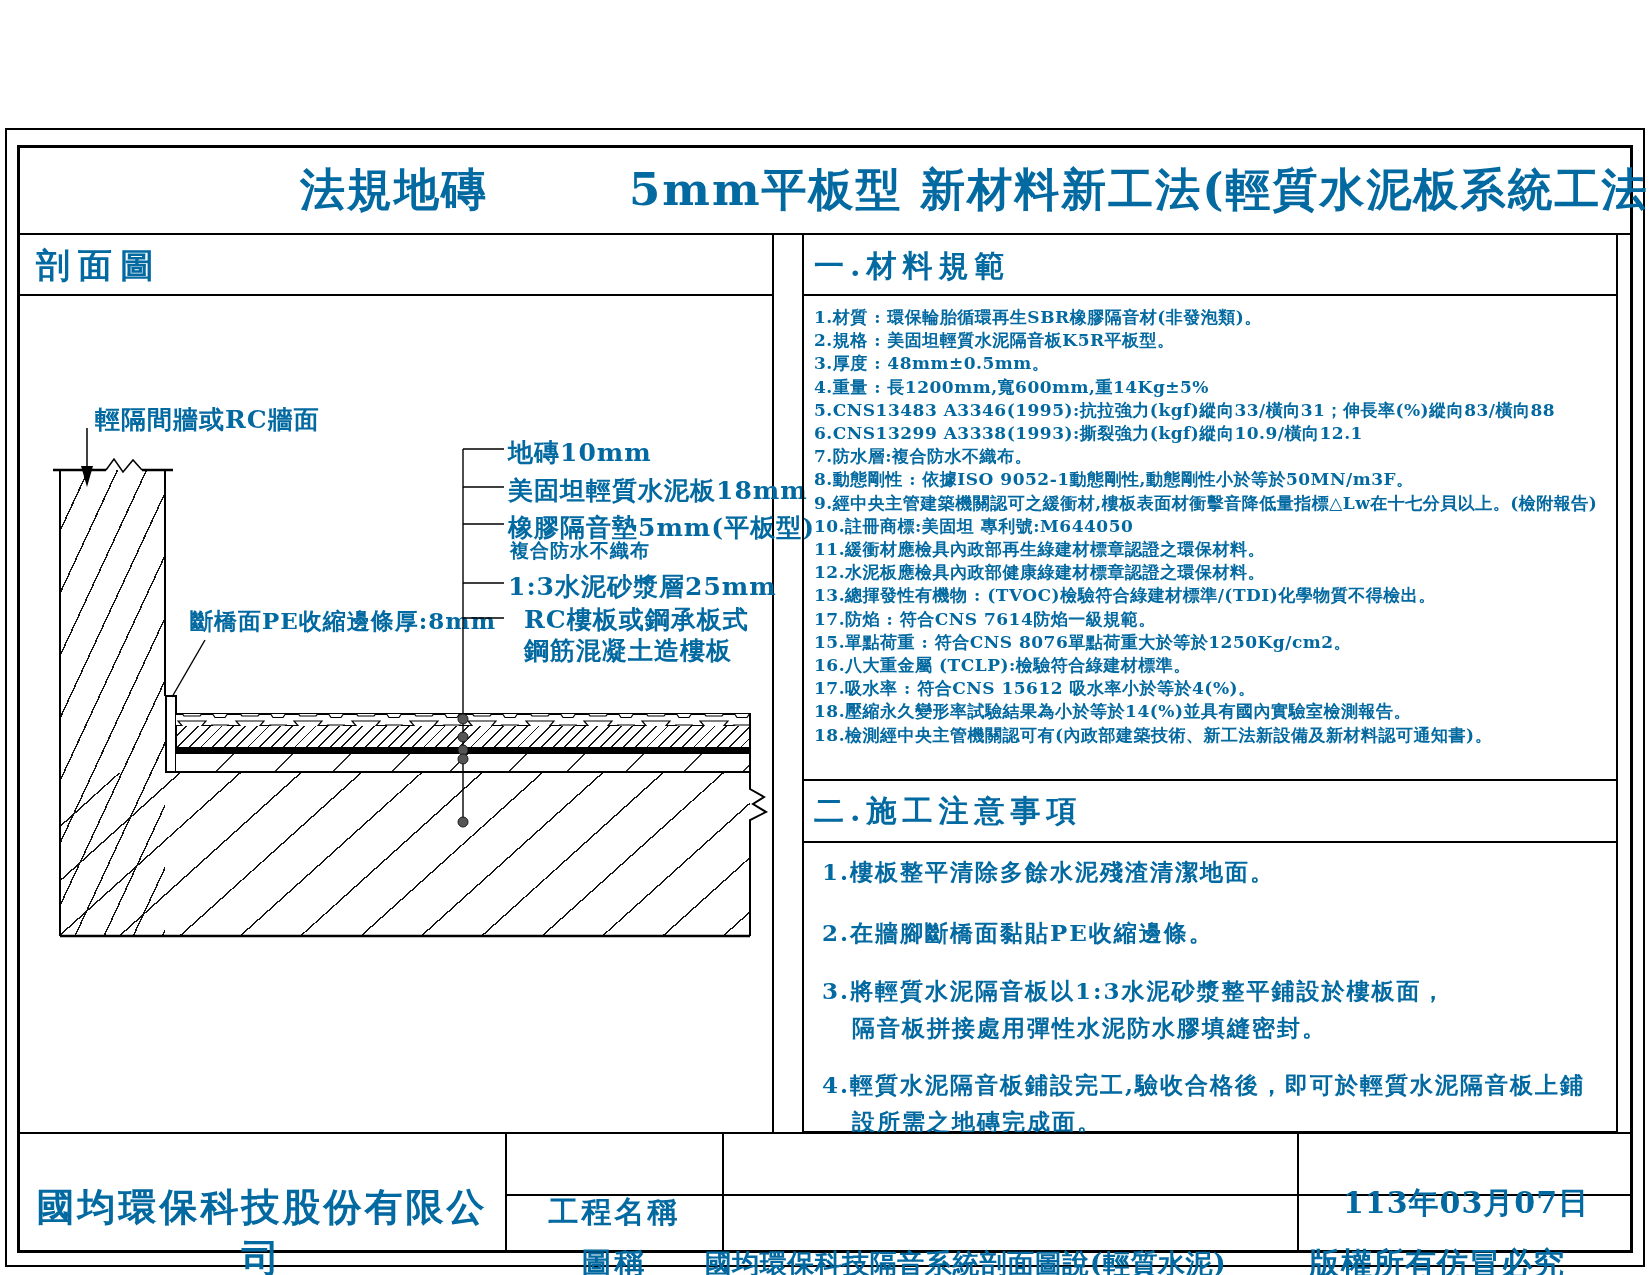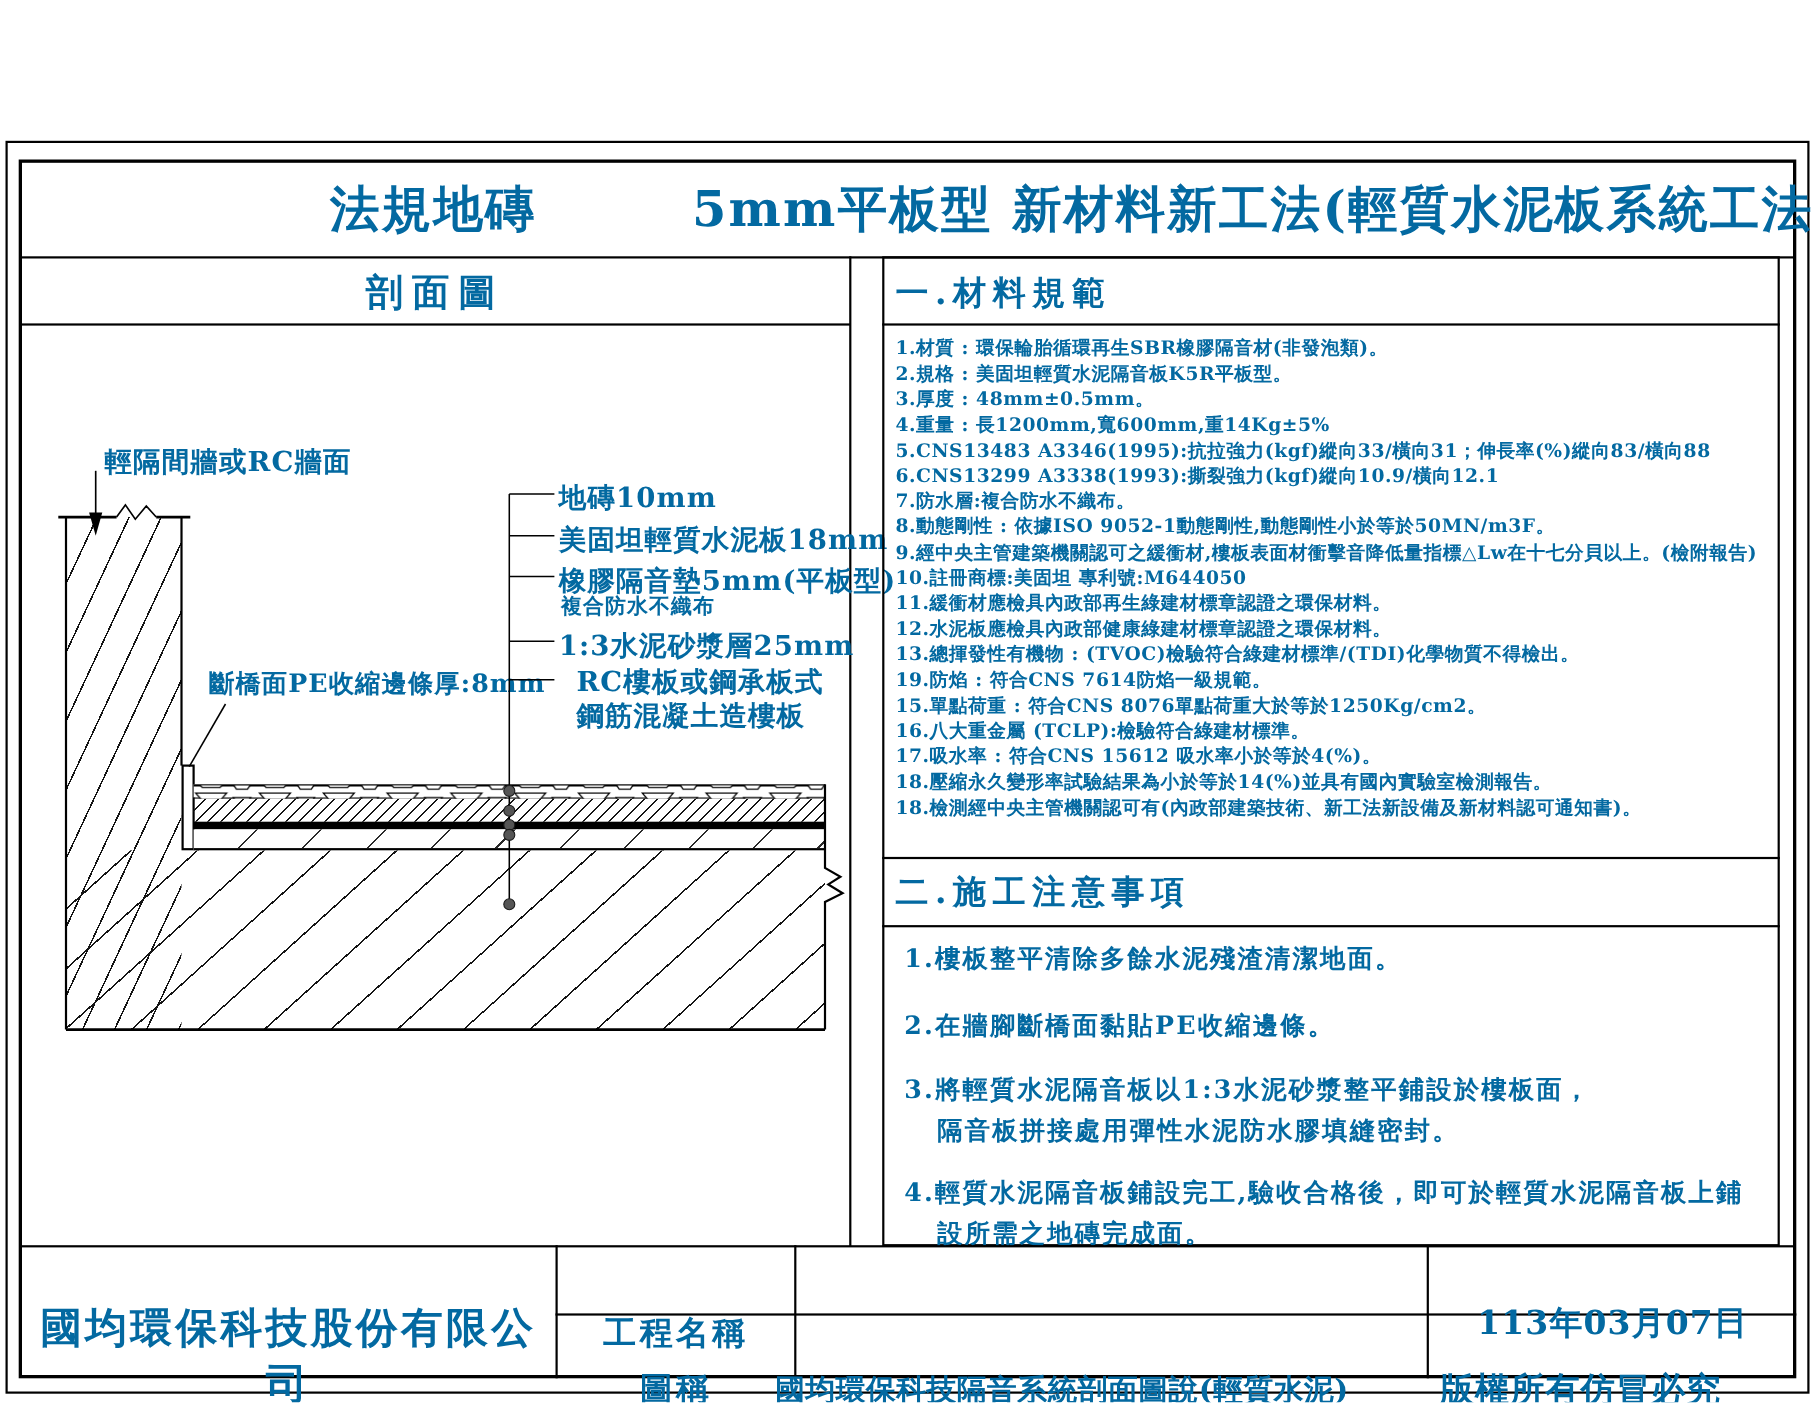--- a/index.html
+++ b/index.html
@@ -37,21 +37,21 @@
 <div id="page">
 
   <div class="frame" style="left:5px;top:128px;width:1640px;height:1139px;border-width:2px;"></div>
   <div class="frame" style="left:17px;top:145px;width:1616px;height:1108px;border-width:3px;"></div>
 
   <div class="abs title" style="left:300px;top:160px;">法規地磚　　　5mm平板型 新材料新工法(輕質水泥板系統工法)</div>
   <div class="hline" style="left:19px;top:233px;width:1612px;height:2px;"></div>
 
   <div class="vline" style="left:772px;top:233px;width:2px;height:900px;"></div>
 
-  <div class="abs sec-h" style="left:19px;top:243px;width:753px;text-align:center;">剖面圖</div>
+  <div class="abs sec-h" style="left:36px;top:243px;width:753px;text-align:left;">剖面圖</div>
   <div class="hline" style="left:19px;top:294px;width:754px;height:2px;"></div>
 
   <div class="abs wall-hatch" style="left:60px;top:470px;width:105px;height:467px;"></div>
 
   <div class="abs slab-hatch" style="left:60px;top:773px;width:690px;height:163px;"></div>
 
   <div class="abs" style="left:165px;top:695px;width:12px;height:78px;background:#fff;border-left:2px solid #000;border-right:2px solid #000;border-top:2px solid #000;border-bottom:2px solid #000;"></div>
 
   <div class="abs" style="left:176px;top:713px;width:574px;height:12px;background:#fff;border-top:2px solid #000;"></div>
   <div class="abs board-hatch" style="left:176px;top:725px;width:574px;height:22px;border-top:1px solid #000;"></div>
@@ -118,21 +118,21 @@
     <div>4.重量 : 長1200mm,寬600mm,重14Kg±5%</div>
     <div>5.CNS13483 A3346(1995):抗拉強力(kgf)縱向33/橫向31；伸長率(%)縱向83/橫向88</div>
     <div>6.CNS13299 A3338(1993):撕裂強力(kgf)縱向10.9/橫向12.1</div>
     <div>7.防水層:複合防水不織布。</div>
     <div>8.動態剛性 : 依據ISO 9052-1動態剛性,動態剛性小於等於50MN/m3F。</div>
     <div>9.經中央主管建築機關認可之緩衝材,樓板表面材衝擊音降低量指標△Lw在十七分貝以上。(檢附報告)</div>
     <div>10.註冊商標:美固坦 專利號:M644050</div>
     <div>11.緩衝材應檢具內政部再生綠建材標章認證之環保材料。</div>
     <div>12.水泥板應檢具內政部健康綠建材標章認證之環保材料。</div>
     <div>13.總揮發性有機物 : (TVOC)檢驗符合綠建材標準/(TDI)化學物質不得檢出。</div>
-    <div>19.防焰 : 符合CNS 7614防焰一級規範。</div>
+    <div>17.防焰 : 符合CNS 7614防焰一級規範。</div>
     <div>15.單點荷重 : 符合CNS 8076單點荷重大於等於1250Kg/cm2。</div>
     <div>16.八大重金屬 (TCLP):檢驗符合綠建材標準。</div>
     <div>17.吸水率 : 符合CNS 15612 吸水率小於等於4(%)。</div>
     <div>18.壓縮永久變形率試驗結果為小於等於14(%)並具有國內實驗室檢測報告。</div>
     <div>18.檢測經中央主管機關認可有(內政部建築技術、新工法新設備及新材料認可通知書)。</div>
   </div>
 
   <div class="abs panel-h" style="left:814px;top:791px;">二.施工注意事項</div>
 
   <div class="abs note" style="left:822px;top:853px;">1.樓板整平清除多餘水泥殘渣清潔地面。</div>

